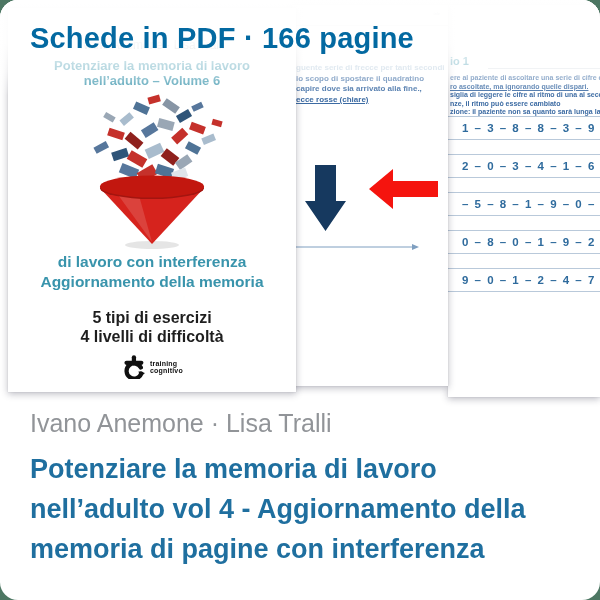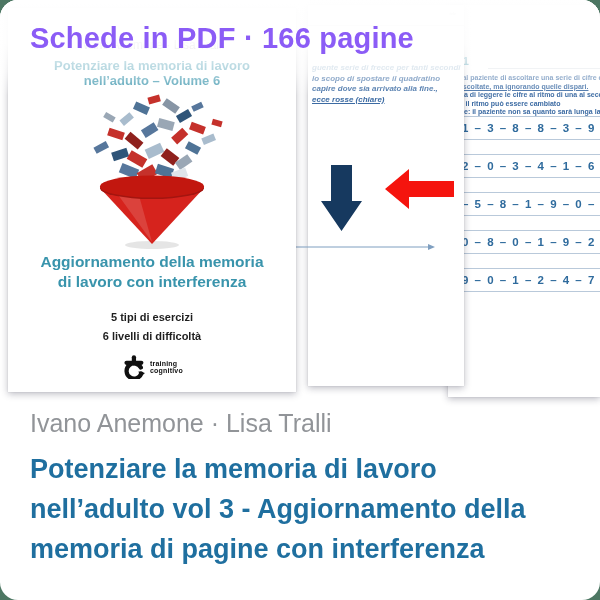--- a/index.html
+++ b/index.html
@@ -11,29 +11,29 @@
   }
   .card{
     position:relative;width:600px;height:600px;
     background:#ffffff;border-radius:18px;overflow:hidden;
   }
   
   .preview{position:relative;width:600px;height:393px;background:#ffffff;}
   .page{position:absolute;background:#fff;
     box-shadow:0 2px 7px rgba(30,30,55,.30), 0 0 1px rgba(0,0,0,.18);}
   .page-cover{left:8px;top:8px;width:288px;height:384px;z-index:3;text-align:center;}
-  .page-middle{left:308px;top:5px;width:156px;height:381px;z-index:2;font-style:italic;}
+  .page-middle{left:292px;top:5px;width:156px;height:381px;z-index:2;}
   .page-right{left:448px;top:5px;width:152px;height:392px;z-index:1;}
 
   
   .cover-author{margin-top:30px;font-size:12px;color:#9b9b9b;}
   .cover-volume{margin-top:6px;font-size:13px;font-weight:bold;color:#3994ac;line-height:15px;}
   .funnel-wrap{margin-top:4px;height:158px;}
   .cover-title{margin-top:2px;font-size:15.5px;font-weight:bold;color:#3994ac;line-height:20px;}
-  .cover-info{margin-top:16px;font-size:11px;font-weight:600;color:#1e1e1e;line-height:19px;}
+  .cover-info{margin-top:16px;font-size:16px;font-weight:600;color:#1e1e1e;line-height:19px;}
   .cover-logo{margin-top:9px;display:flex;align-items:center;justify-content:center;gap:5px;}
   .logo-text{font-size:7px;font-weight:bold;color:#101010;line-height:7.5px;text-align:left;letter-spacing:.2px;}
 
   
   .mp-header{position:absolute;top:4px;left:0;right:0;border-bottom:1px solid #d9dee4;
     text-align:right;padding:2px 8px 9px 0;font-size:4px;color:#9aa0a8;}
   .mp-text{position:absolute;top:58px;left:4px;width:190px;font-size:8px;font-weight:600;
     color:#3c6ba3;line-height:10.6px;white-space:nowrap;}
   .mp-faded{color:#a9c2d6;}
   .mp-underline{text-decoration:underline;}
@@ -52,21 +52,21 @@
     font-size:11.5px;font-weight:bold;color:#2f6b9d;letter-spacing:1.5px;white-space:nowrap;}
 
   
   .top-overlay{position:absolute;z-index:5;left:0;top:0;right:0;height:96px;pointer-events:none;
     background:linear-gradient(180deg,
       rgba(255,255,255,.97) 0%,
       rgba(255,255,255,.92) 45%,
       rgba(255,255,255,.60) 75%,
       rgba(255,255,255,0) 100%);}
   .preview-heading{position:absolute;z-index:6;left:30px;top:22px;
-    font-size:29px;font-weight:600;color:#8b5cf6;letter-spacing:.2px;
+    font-size:29px;font-weight:600;color:#0369a1;letter-spacing:.2px;
     text-shadow:0 0 6px #fff,0 0 2px #fff;}
 
   
   .info{padding:14px 30px 0 30px;background:#fff;}
   .info-author{font-size:25px;color:#919498;line-height:32px;}
   .info-title{margin-top:10px;font-size:27px;font-weight:bold;color:#1f6f9f;line-height:40px;}
 </style>
 </head>
 <body>
 
@@ -150,26 +150,26 @@
             <rect x="148" y="28" width="10" height="6" fill="#c5312b" transform="rotate(15 153 31)"></rect>
           </g>
 
           <polygon points="36,96 140,96 88,152" fill="#d6231d"></polygon>
           <polygon points="52,100 74,100 88,150" fill="rgba(255,255,255,0.14)"></polygon>
           <ellipse cx="88" cy="96" rx="52" ry="11" fill="#a31510"></ellipse>
           <ellipse cx="88" cy="94.5" rx="52" ry="11" fill="#c2170f"></ellipse>
         </svg>
       </div>
       <div class="cover-title">
+        <div>di lavoro con interferenza</div>
         <div>Aggiornamento della memoria</div>
-        <div>di lavoro con interferenza</div>
       </div>
       <div class="cover-info">
         <div>5 tipi di esercizi</div>
-        <div>6 livelli di difficoltà</div>
+        <div>4 livelli di difficoltà</div>
       </div>
       <div class="cover-logo">
         <svg width="24" height="24" viewBox="0 0 26 26">
           <g stroke="#101010" stroke-width="4.6" fill="none" stroke-linecap="round">
             <path d="M14,2.5 L14,9"></path>
             <path d="M6,8.5 L22,8.5"></path>
             <path d="M21.5,13.5 A8.2,8.2 0 1 0 22,20"></path>
           </g>
           <polygon points="19,17.5 26,19.5 20.5,24" fill="#101010"></polygon>
         </svg>
@@ -181,18 +181,18 @@
     </div>
 
     <div class="top-overlay"></div>
     <h1 class="preview-heading" style="margin:0">Schede in PDF · 166 pagine</h1>
   </div>
 
   <div class="info">
     <div class="info-author">Ivano Anemone · Lisa Tralli</div>
     <div class="info-title">
       <div>Potenziare la memoria di lavoro</div>
-      <div>nell’adulto vol 3 - Aggiornamento della</div>
+      <div>nell’adulto vol 4 - Aggiornamento della</div>
       <div>memoria di pagine con interferenza</div>
     </div>
   </div>
 
 </div>
 
 </body></html>

